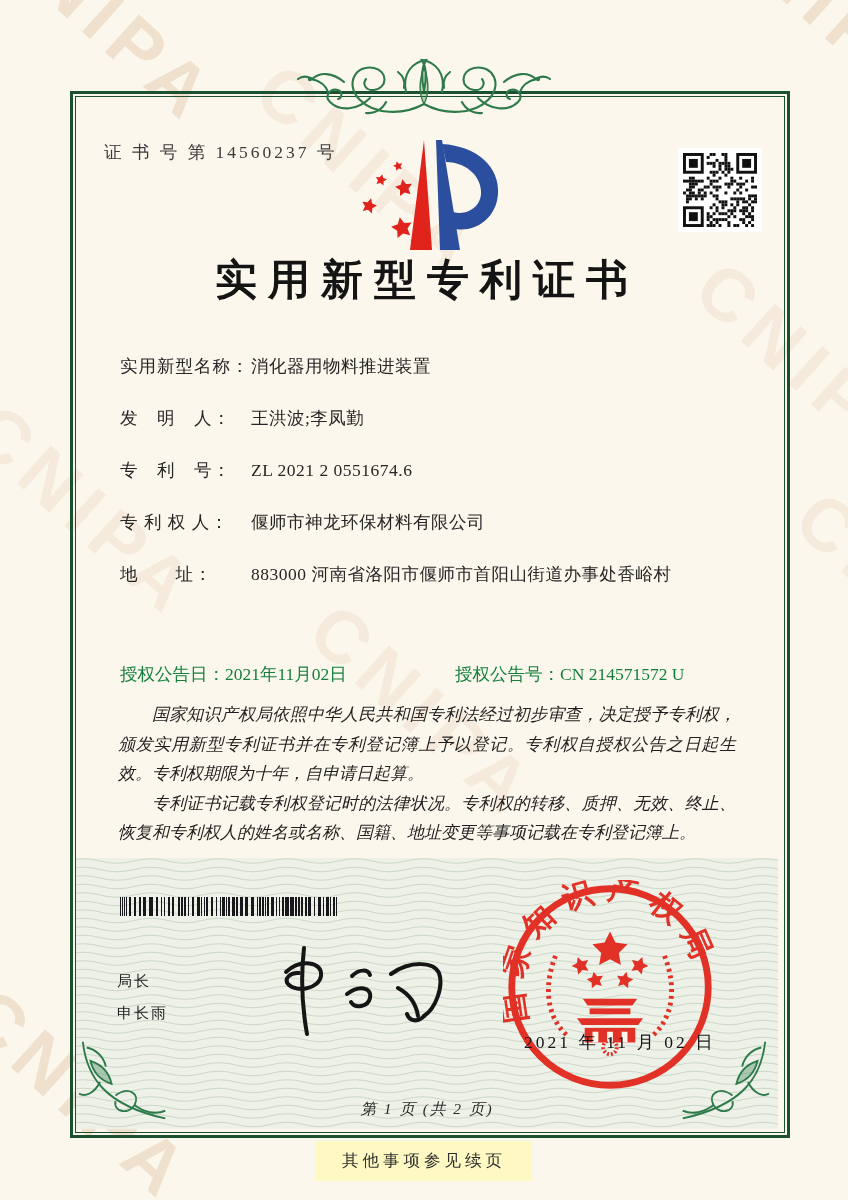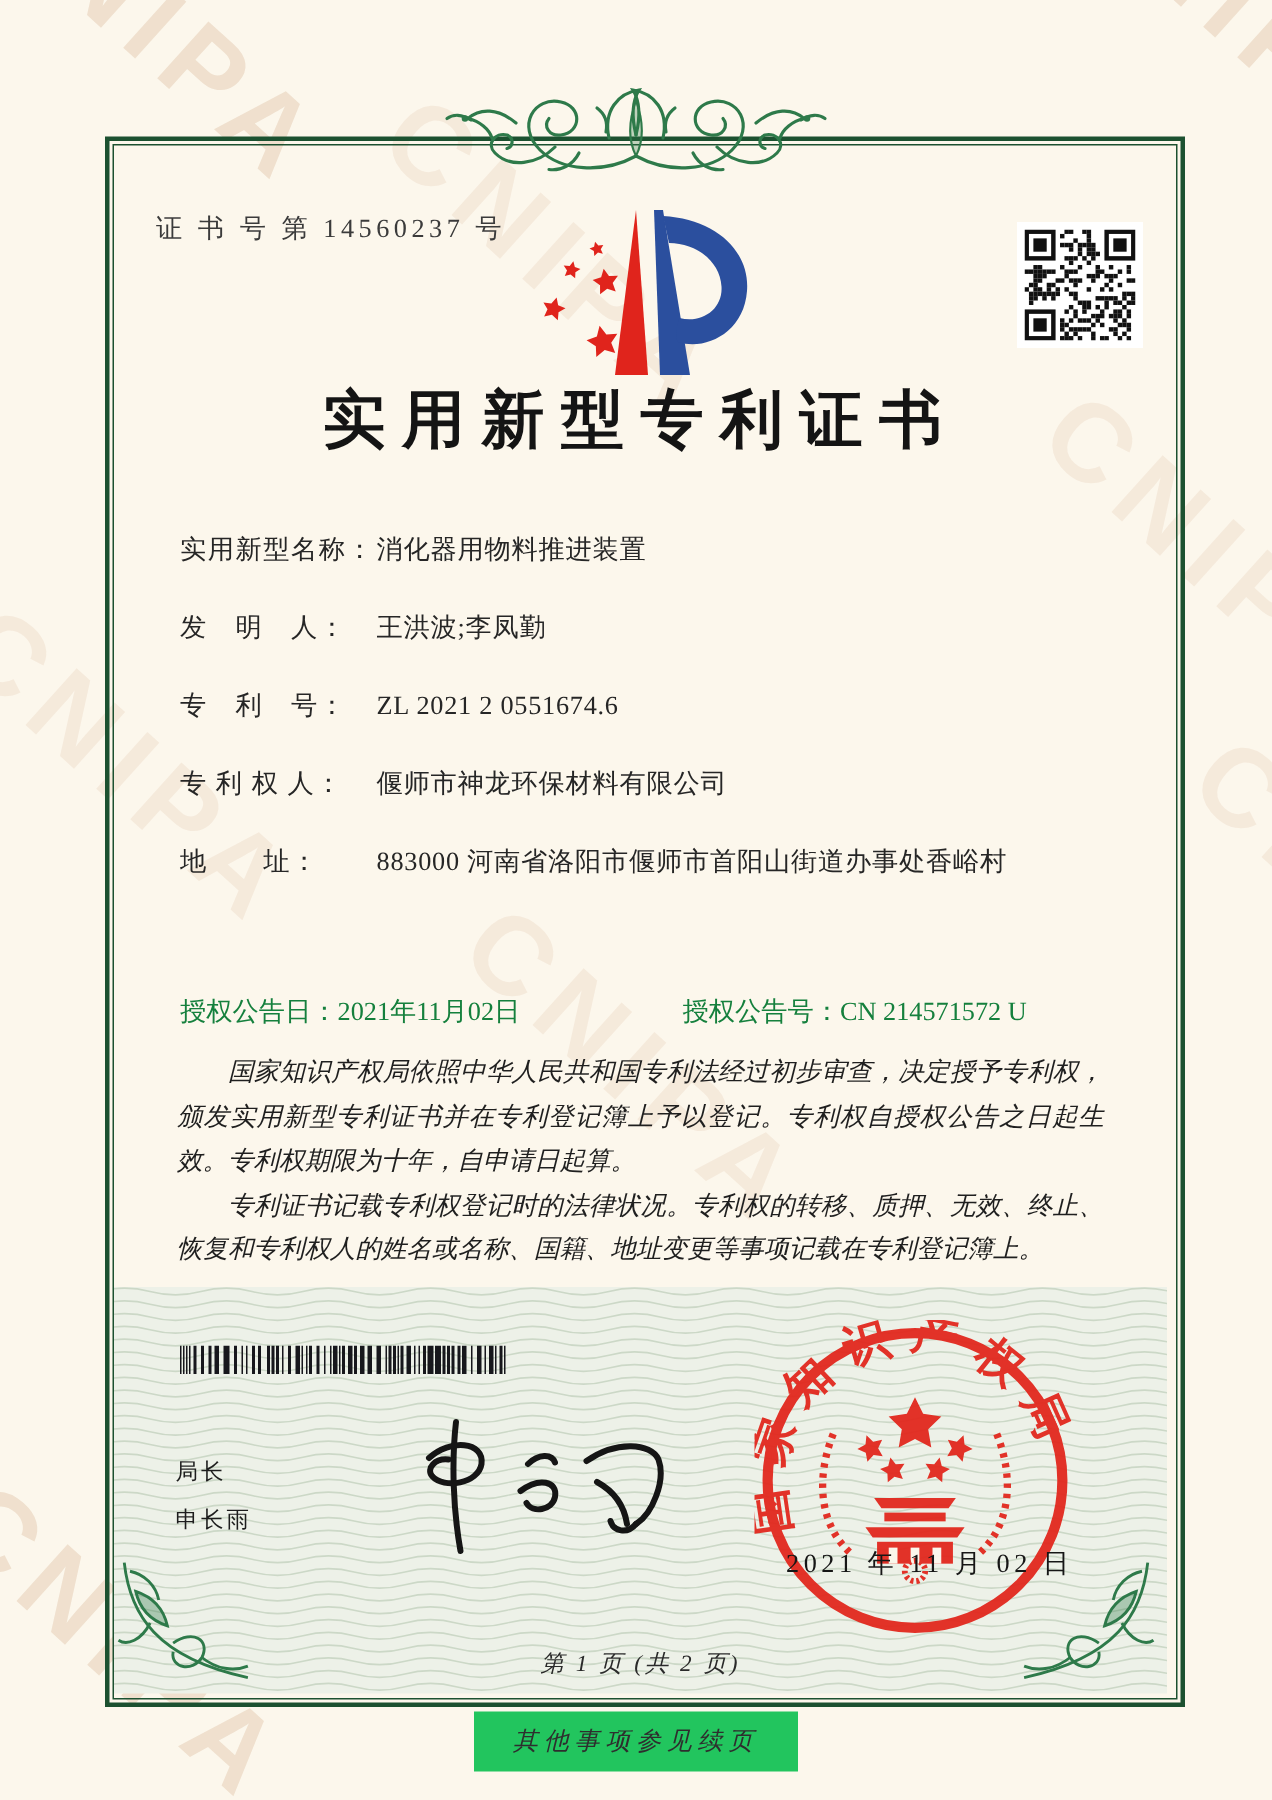--- a/index.html
+++ b/index.html
@@ -56,22 +56,22 @@
   .signature{position:absolute;left:248px;top:942px;width:210px;height:105px;z-index:2;}
 
   .seal{position:absolute;left:503px;top:880px;width:214px;height:214px;z-index:3;opacity:0.95;}
   .seal-date{position:absolute;left:524px;top:1030px;z-index:4;font-size:17.5px;
              letter-spacing:3px;color:#161616;white-space:nowrap;}
 
   .page-num{position:absolute;left:70px;top:1089px;width:714px;text-align:center;
             font-size:15.5px;color:#2a2a2a;letter-spacing:2px;font-style:italic;z-index:2;margin-top:10px;}
 
   .cont-note{position:absolute;left:424px;top:1141px;transform:translateX(-50%);
-             background:#22c55e;padding:9px 26px;font-size:16.5px;letter-spacing:4px;
-             color:#2e2e2e;font-style:italic;z-index:2;white-space:nowrap;}
+             background:#fef9c3;padding:9px 26px;font-size:16.5px;letter-spacing:4px;
+             color:#2e2e2e;z-index:2;white-space:nowrap;}
 </style>
 </head>
 <body>
 
 <div class="page">
 
   <span class="wm" style="left:-34px;top:-26px;">CNIPA</span>
   <span class="wm" style="left:686px;top:-40px;">CNIPA</span>
   <span class="wm faint" style="left:232px;top:128px;">CNIPA</span>
   <span class="wm faint" style="left:-52px;top:468px;">CNIPA</span>

